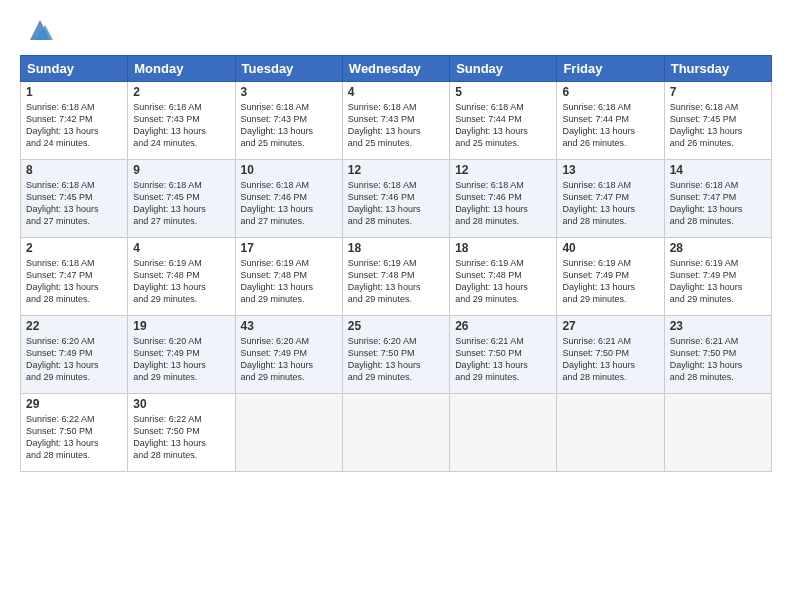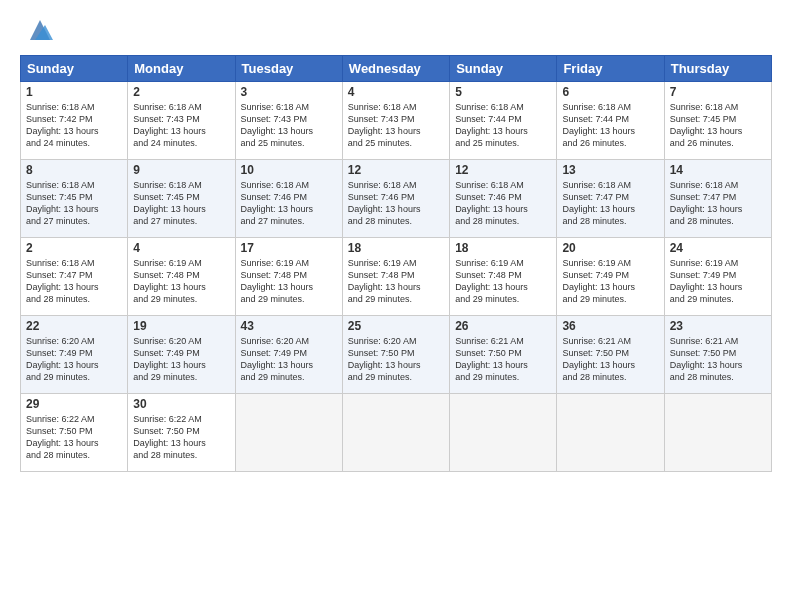--- a/index.html
+++ b/index.html
@@ -299,30 +299,30 @@
           <td>
             <span class="day-num">18</span>
 <div class="day-info">
   Sunrise: 6:19 AM<br>
   Sunset: 7:48 PM<br>
   Daylight: 13 hours<br>
   and 29 minutes.
 </div>
           </td>
           <td>
-            <span class="day-num">20</span>
+            <span class="day-num">40</span>
 <div class="day-info">
   Sunrise: 6:19 AM<br>
   Sunset: 7:49 PM<br>
   Daylight: 13 hours<br>
   and 29 minutes.
 </div>
           </td>
           <td>
-            <span class="day-num">24</span>
+            <span class="day-num">28</span>
 <div class="day-info">
   Sunrise: 6:19 AM<br>
   Sunset: 7:49 PM<br>
   Daylight: 13 hours<br>
   and 29 minutes.
 </div>
           </td>
         </tr>
         <tr class="row-shade">
           <td>
@@ -364,21 +364,21 @@
           <td>
             <span class="day-num">26</span>
 <div class="day-info">
   Sunrise: 6:21 AM<br>
   Sunset: 7:50 PM<br>
   Daylight: 13 hours<br>
   and 29 minutes.
 </div>
           </td>
           <td>
-            <span class="day-num">36</span>
+            <span class="day-num">27</span>
 <div class="day-info">
   Sunrise: 6:21 AM<br>
   Sunset: 7:50 PM<br>
   Daylight: 13 hours<br>
   and 28 minutes.
 </div>
           </td>
           <td>
             <span class="day-num">23</span>
 <div class="day-info">

